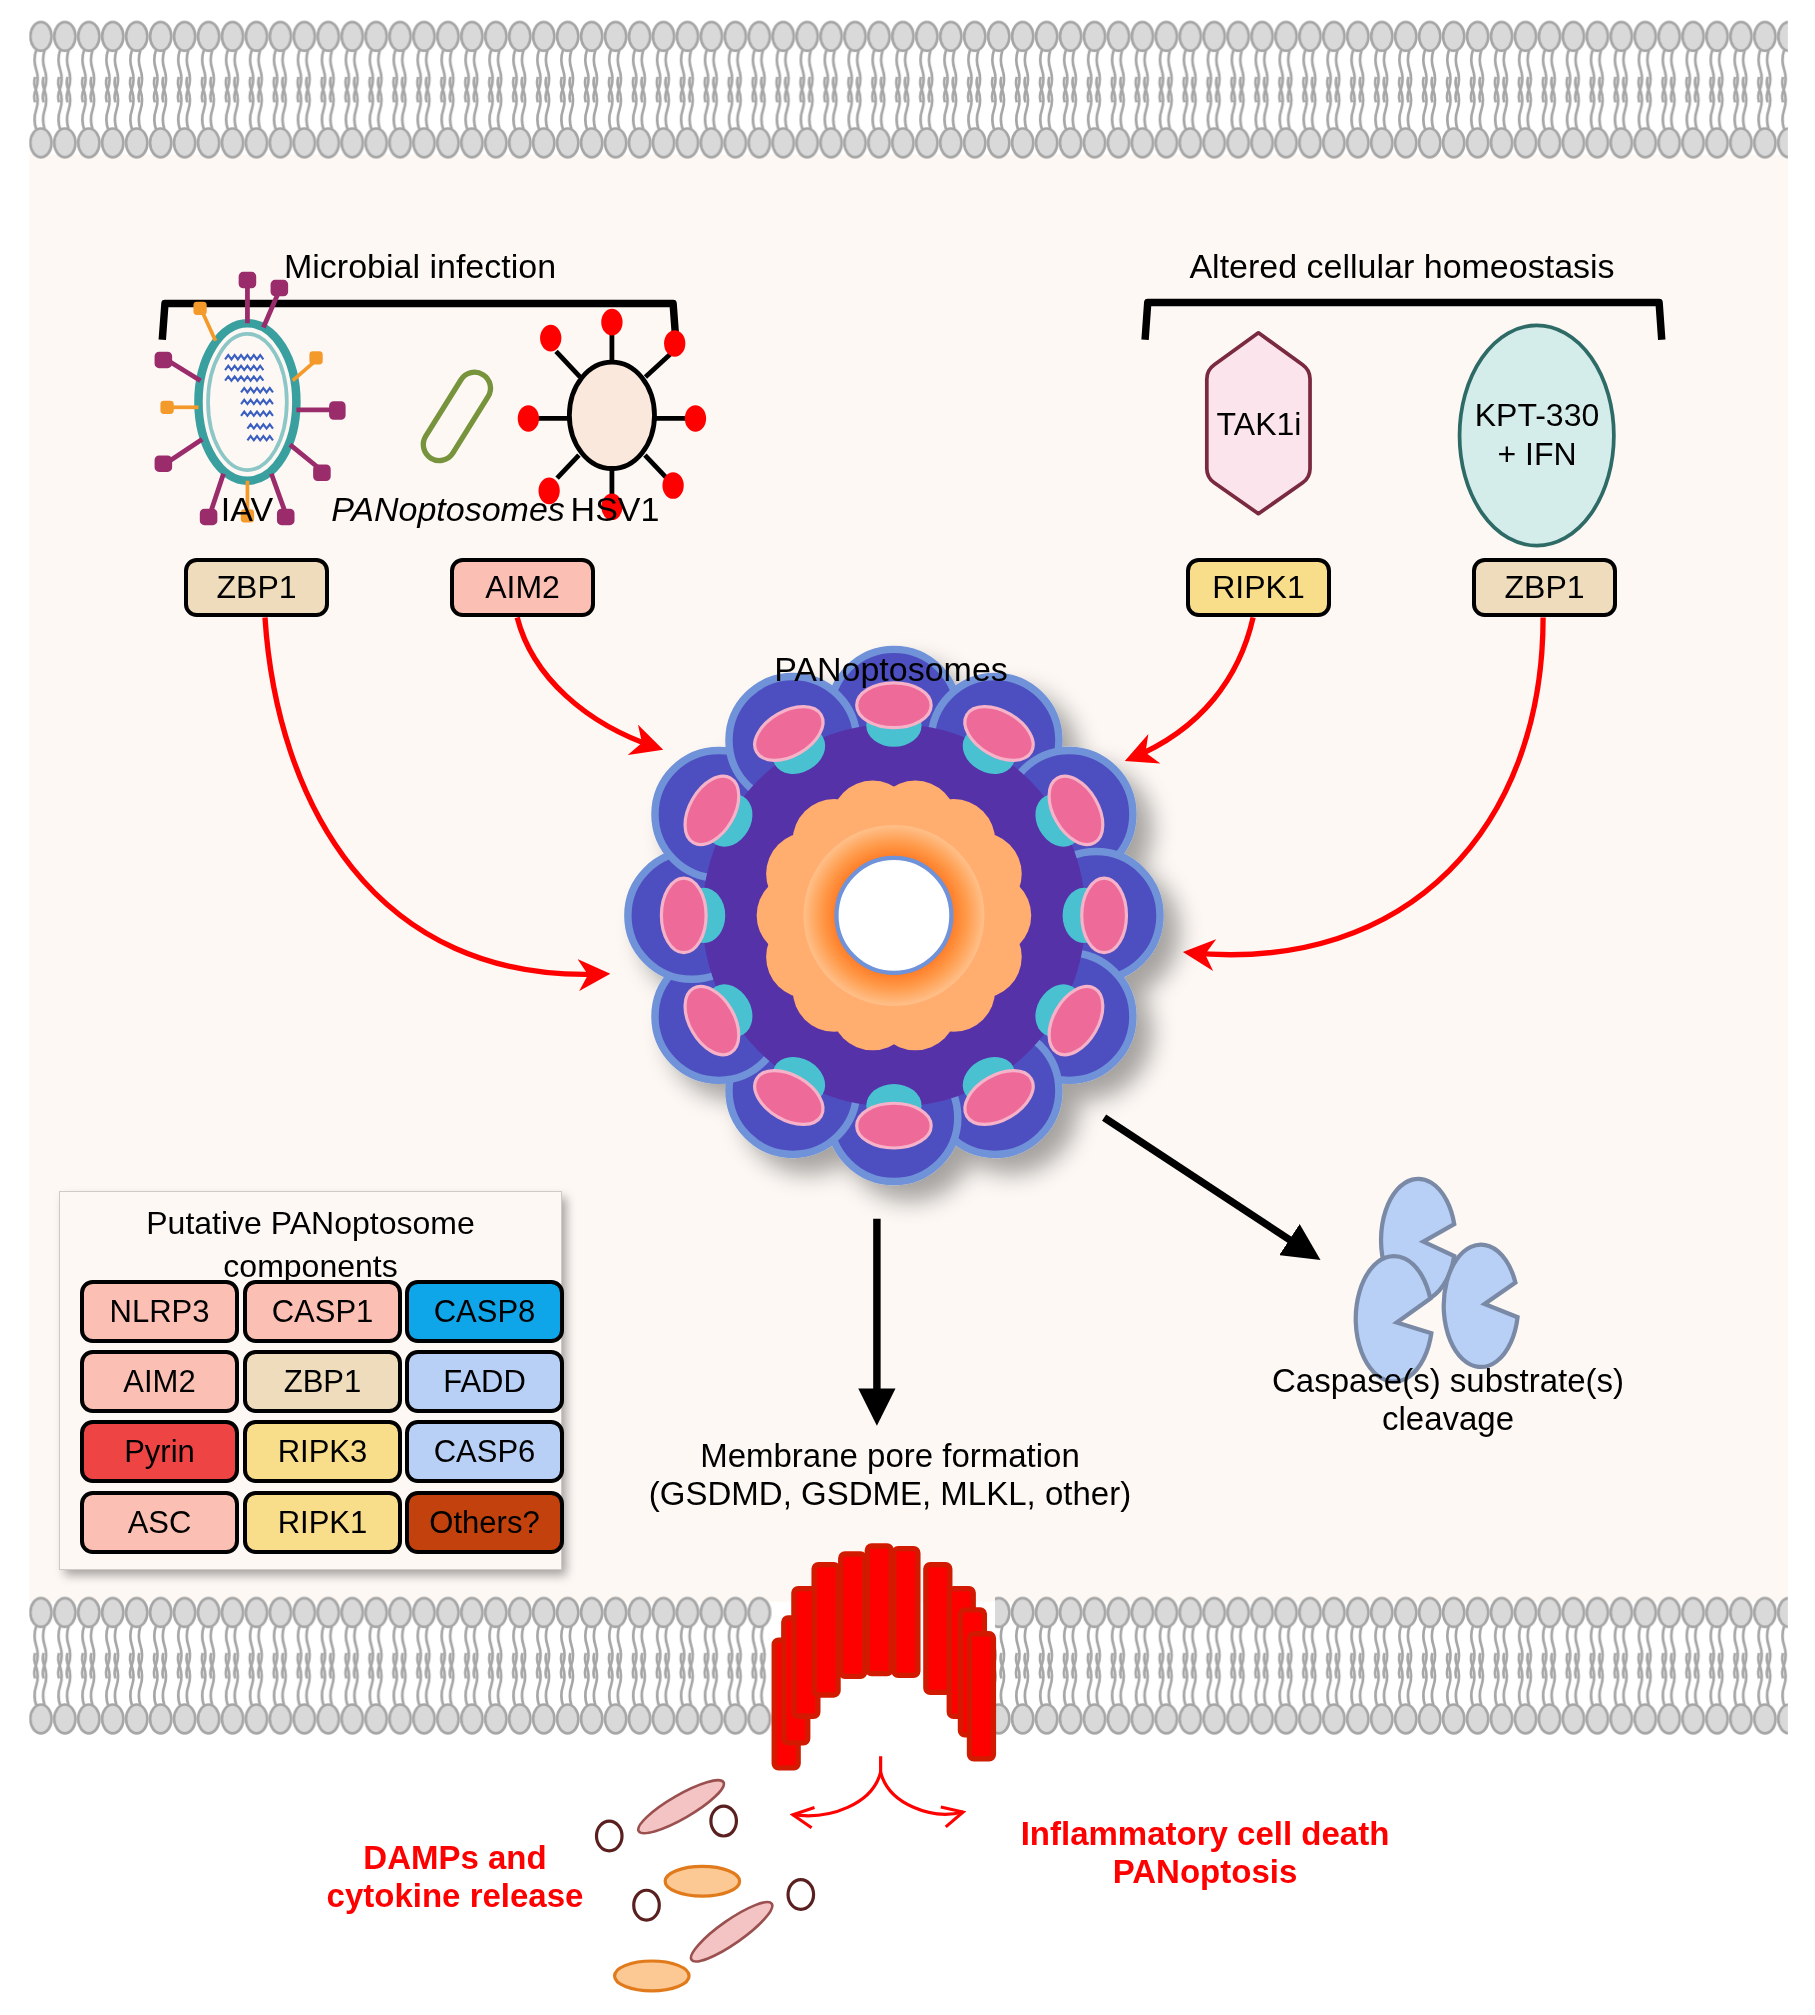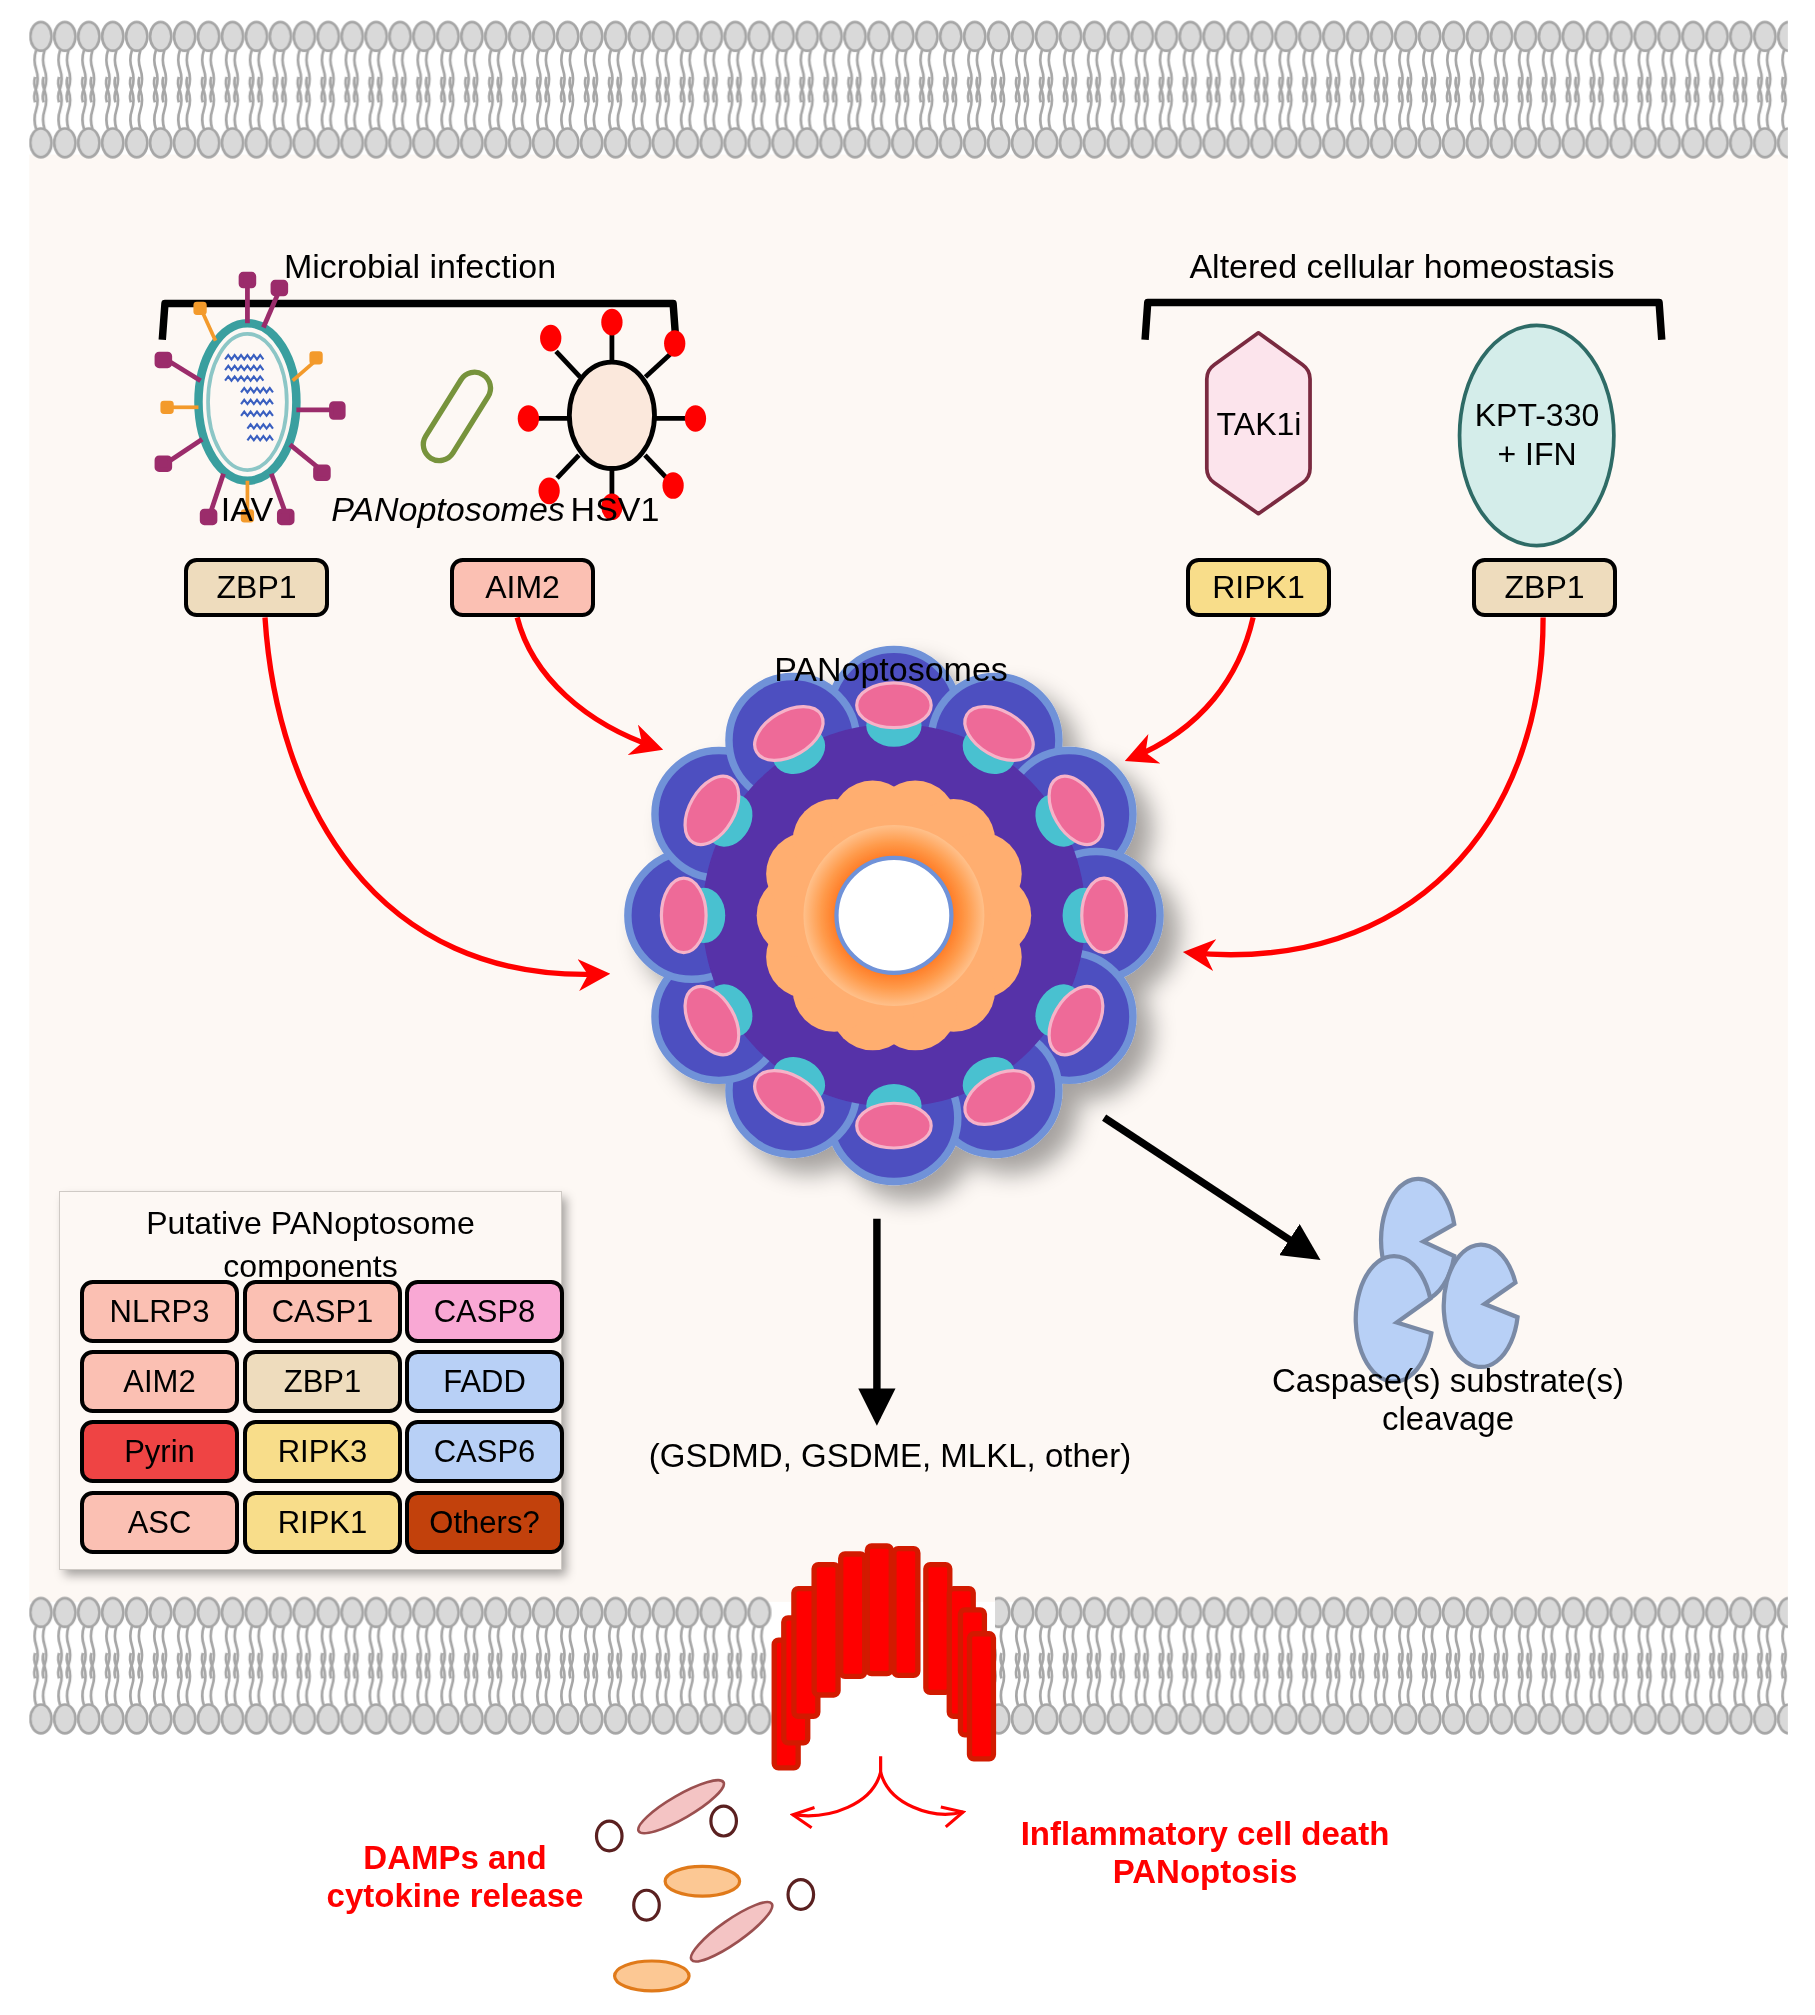--- a/index.html
+++ b/index.html
@@ -288,34 +288,35 @@
 <div class="lbl h" style="left:891px; top:650px;">PANoptosomes</div>
 
 <div class="legend">
   <div class="legend-title">
     <div>Putative PANoptosome</div>
     <div>components</div>
   </div>
   <div id="legend-grid">
       <div class="box" style="left: 20px; top: 88px; background: rgb(251, 192, 179);">NLRP3</div>
       <div class="box" style="left: 183px; top: 88px; background: rgb(251, 192, 179);">CASP1</div>
-      <div class="box" style="left: 345px; top: 88px; background: #f9a8d4;">CASP8</div>
+      <div class="box" style="left: 345px; top: 88px; background: #0ea5e9;">CASP8</div>
       <div class="box" style="left: 20px; top: 158px; background: rgb(251, 192, 179);">AIM2</div>
       <div class="box" style="left: 183px; top: 158px; background: rgb(238, 220, 189);">ZBP1</div>
       <div class="box" style="left: 345px; top: 158px; background: rgb(184, 208, 246);">FADD</div>
       <div class="box" style="left: 20px; top: 228px; background: #ef4444;">Pyrin</div>
       <div class="box" style="left: 183px; top: 228px; background: rgb(248, 221, 138);">RIPK3</div>
       <div class="box" style="left: 345px; top: 228px; background: rgb(184, 208, 246);">CASP6</div>
       <div class="box" style="left: 20px; top: 299px; background: rgb(251, 192, 179);">ASC</div>
       <div class="box" style="left: 183px; top: 299px; background: rgb(248, 221, 138);">RIPK1</div>
       <div class="box" style="left: 345px; top: 299px; background: #c2410c;">Others?</div>
     </div>
 </div>
 
 <div class="lbl m" style="left:890px; top:1437px;">
+  <div>Membrane pore formation</div>
   <div>(GSDMD, GSDME, MLKL, other)</div>
 </div>
 <div class="lbl m" style="left:1448px; top:1362px;">
   <div>Caspase(s) substrate(s)</div>
   <div>cleavage</div>
 </div>
 <div class="lbl red" style="left:455px; top:1839px;">
   <div>DAMPs and</div>
   <div>cytokine release</div>
 </div>

